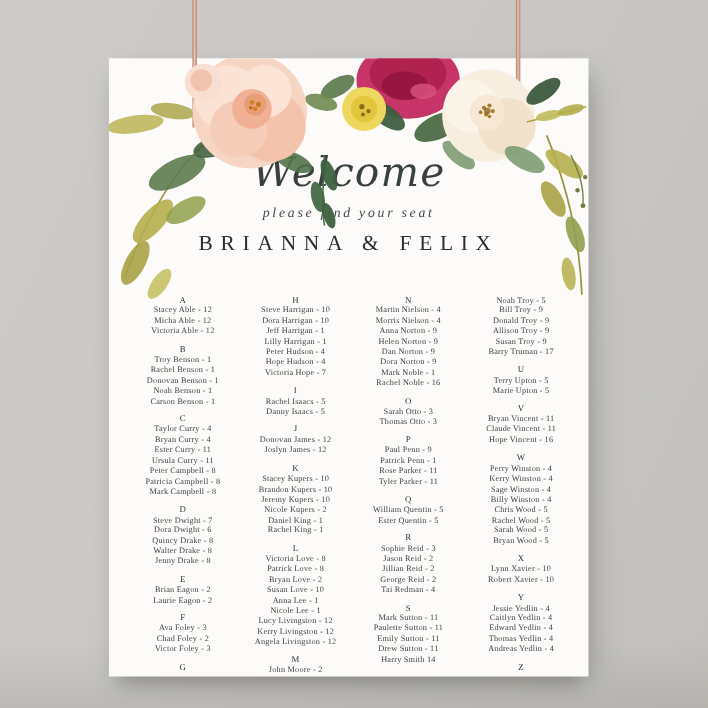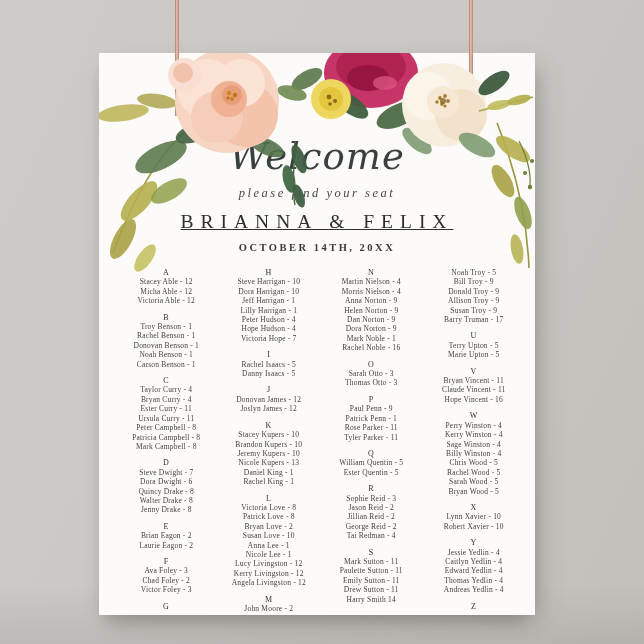--- a/index.html
+++ b/index.html
@@ -31,21 +31,21 @@
   }
   .header-text{position:absolute;left:0;width:100%;text-align:center;z-index:2;}
   .welcome{
     top:82px;font-family:"DejaVu Serif",serif;font-style:italic;
     font-size:37px;color:#39413f;letter-spacing:1px;
   }
   .subtitle{
     top:133px;font-style:italic;font-size:12.5px;color:#474747;letter-spacing:2.5px;
   }
   .couple{
-    top:158px;font-size:19.5px;color:#2e2e2e;letter-spacing:7px;font-weight:400;text-decoration:underline;
+    top:158px;font-size:19.5px;color:#2e2e2e;letter-spacing:7px;font-weight:400;
   }
   .event-date{
     top:189px;font-size:10.5px;font-weight:bold;color:#393939;letter-spacing:2.5px;
   }
   .seating-columns{
     position:absolute;left:16px;top:215px;width:410px;bottom:2px;
     display:flex;overflow:hidden;z-index:2;
   }
   .seating-column{width:25%;text-align:center;}
   .seating-section{margin:0;}
@@ -62,21 +62,20 @@
 
 <div class="wall-lower-shade"></div>
 
 <div class="string left"></div>
 <div class="string right"></div>
 
 <div class="poster">
   <div class="header-text welcome">Welcome</div>
   <div class="header-text subtitle">please find your seat</div>
   <div class="header-text couple">BRIANNA &amp; FELIX</div>
-  <div class="header-text event-date">OCTOBER 14TH, 20XX</div>
   <div class="seating-columns">
       <div class="seating-column">
         <div class="seating-section">
           <div class="section-letter">A</div>
           <div class="guest-entry">Stacey Able - 12</div>
           <div class="guest-entry">Micha Able - 12</div>
           <div class="guest-entry">Victoria Able - 12</div>
         </div>
         <div class="seating-section">
           <div class="section-letter">B</div>
@@ -138,21 +137,21 @@
         <div class="seating-section">
           <div class="section-letter">J</div>
           <div class="guest-entry">Donovan James - 12</div>
           <div class="guest-entry">Joslyn James - 12</div>
         </div>
         <div class="seating-section">
           <div class="section-letter">K</div>
           <div class="guest-entry">Stacey Kupers - 10</div>
           <div class="guest-entry">Brandon Kupers - 10</div>
           <div class="guest-entry">Jeremy Kupers - 10</div>
-          <div class="guest-entry">Nicole Kupers - 13</div>
+          <div class="guest-entry">Nicole Kupers - 2</div>
           <div class="guest-entry">Daniel King - 1</div>
           <div class="guest-entry">Rachel King - 1</div>
         </div>
         <div class="seating-section">
           <div class="section-letter">L</div>
           <div class="guest-entry">Victoria Love - 8</div>
           <div class="guest-entry">Patrick Love - 8</div>
           <div class="guest-entry">Bryan Love - 2</div>
           <div class="guest-entry">Susan Love - 10</div>
           <div class="guest-entry">Anna Lee - 1</div>

